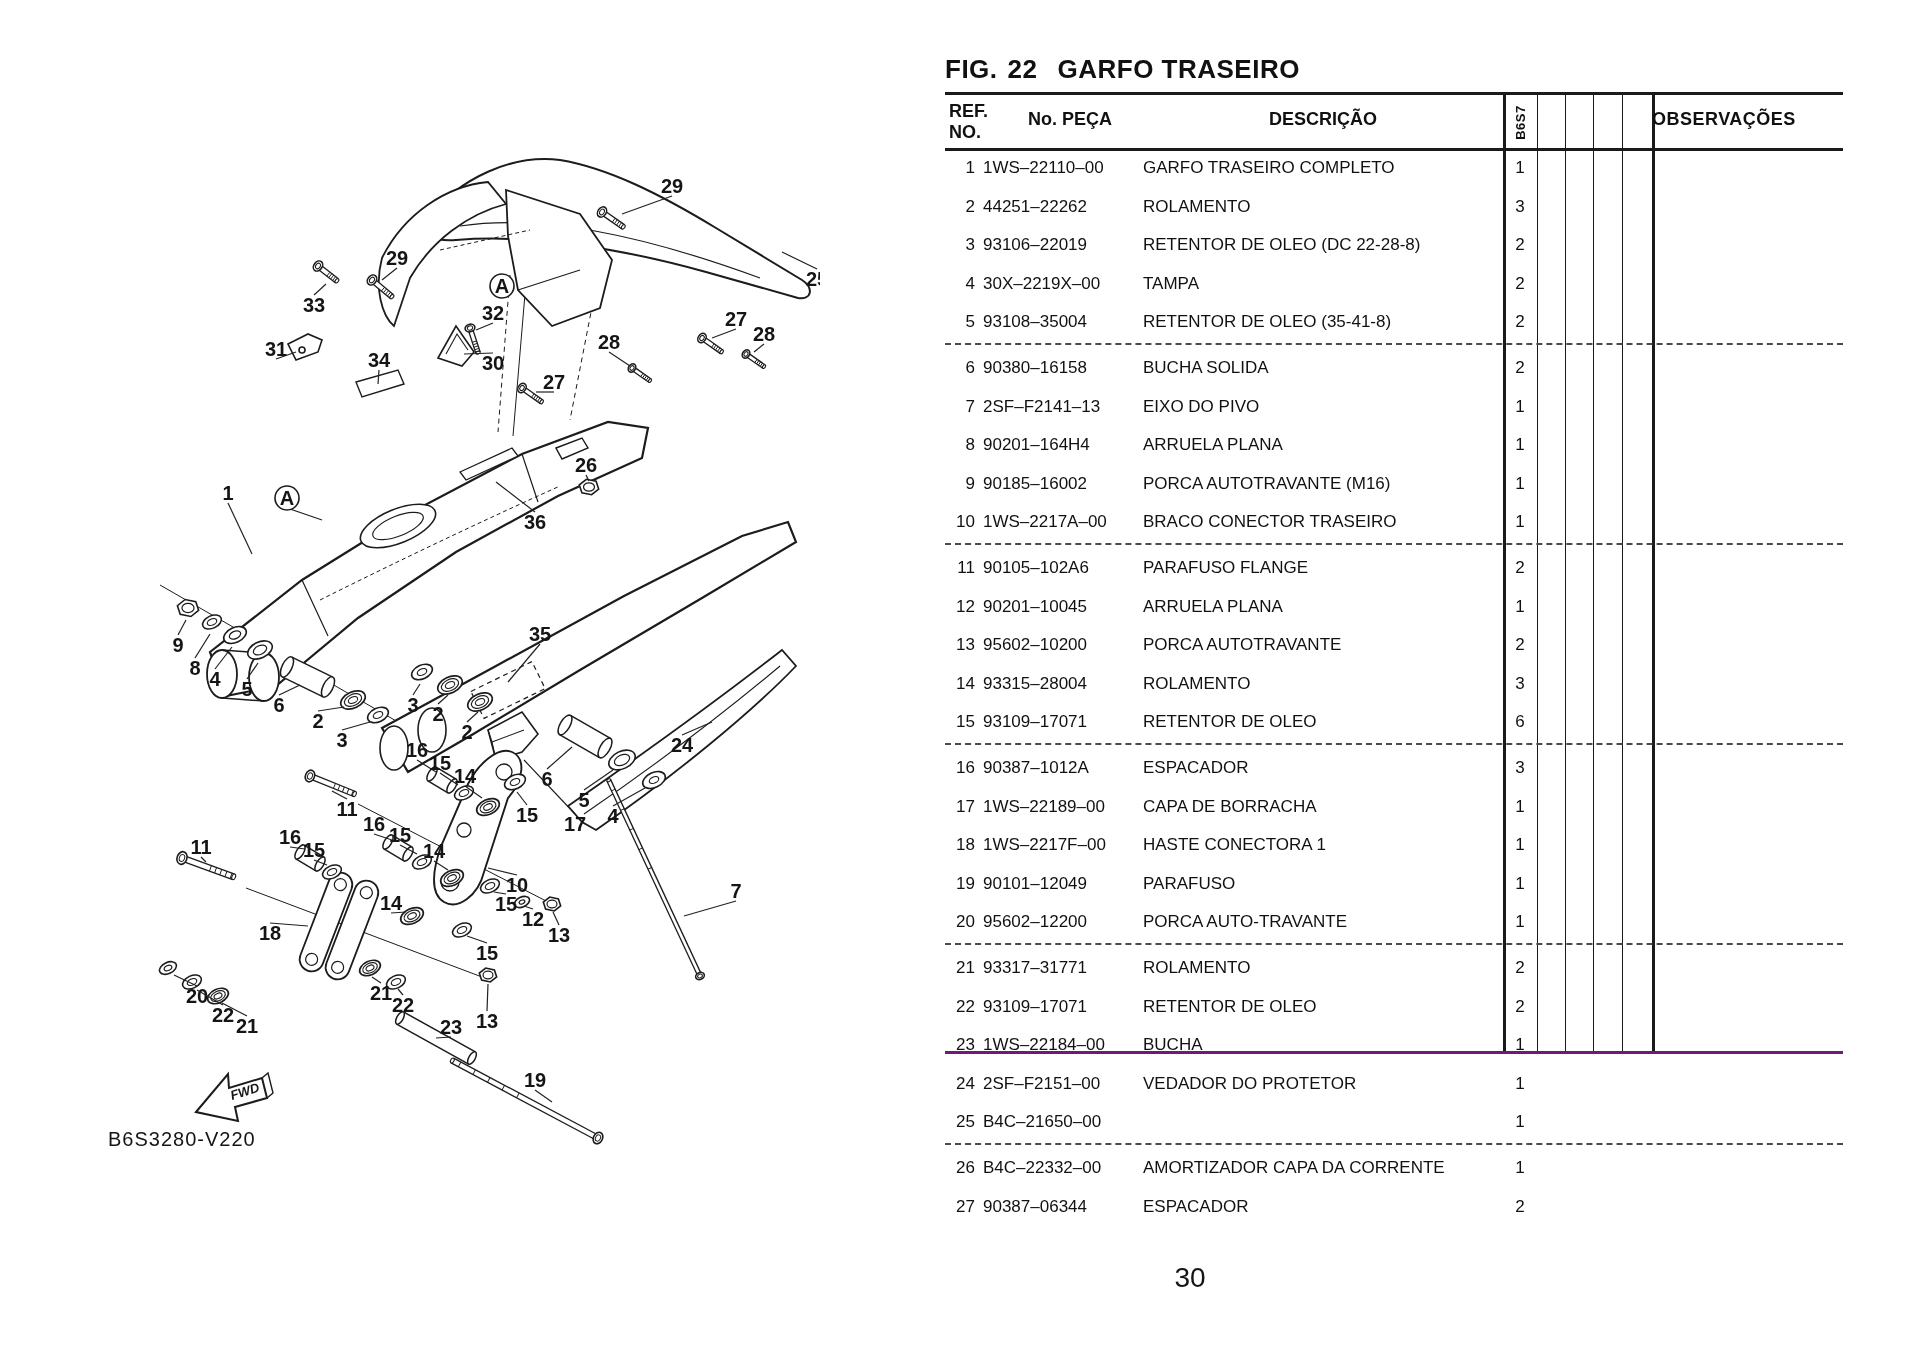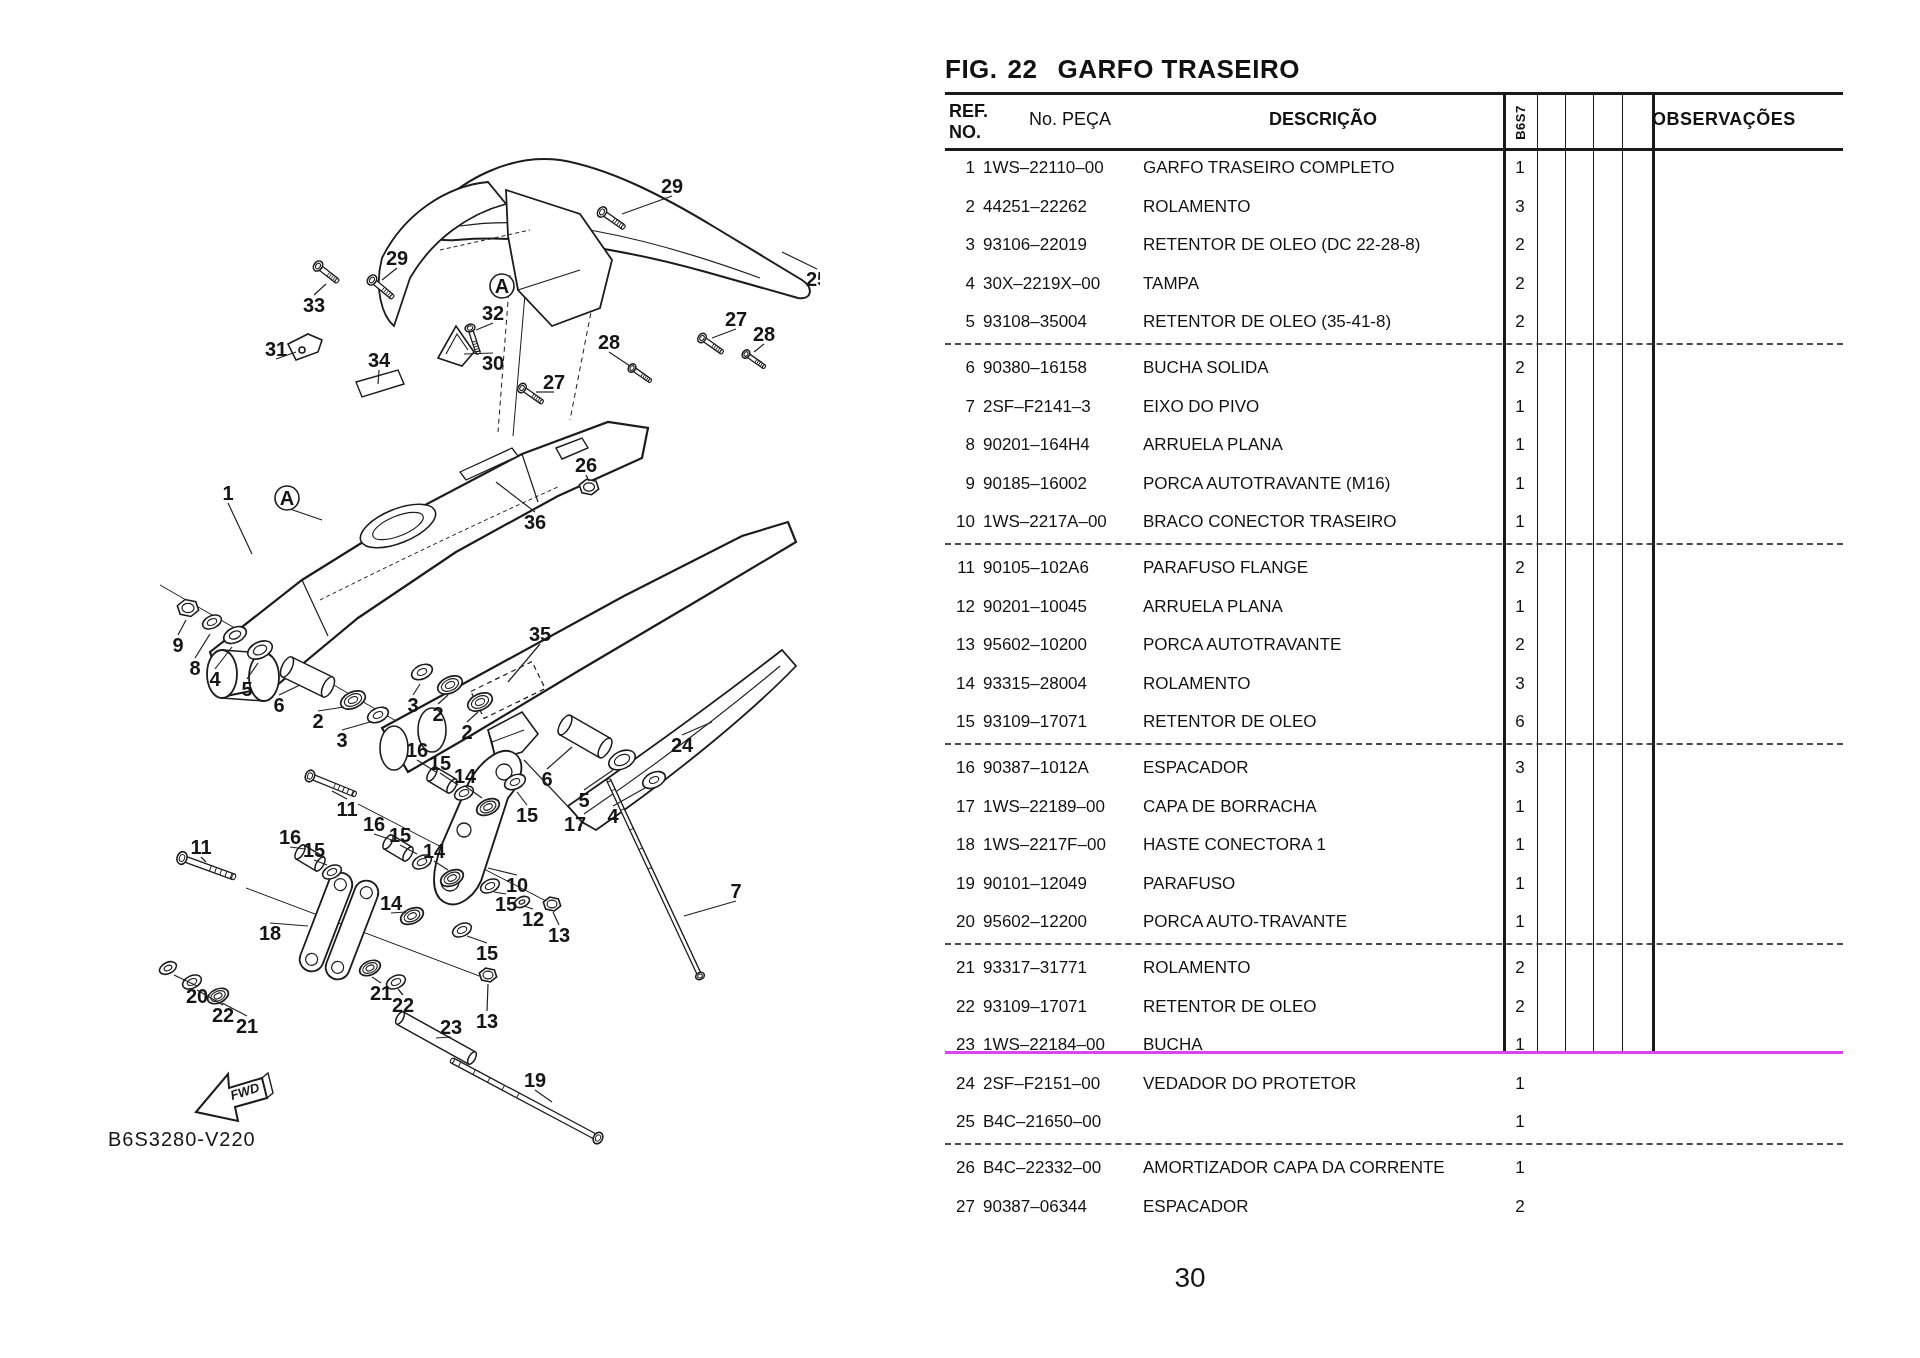--- a/index.html
+++ b/index.html
@@ -5,26 +5,26 @@
   html,body{margin:0;padding:0;background:#e8e8e8;}
   .page{position:relative;width:1920px;height:1358px;background:#ffffff;overflow:hidden;
         font-family:"Liberation Sans","DejaVu Sans",sans-serif;color:#111;}
   
   .fig-title{position:absolute;left:945px;top:54px;display:flex;align-items:baseline;
              font-weight:700;font-size:26px;letter-spacing:.5px;}
   .fig-title .num{margin-left:10px;}
   .fig-title .ttl{margin-left:20px;}
   
   .parts-table{position:absolute;left:945px;top:92px;width:898px;height:962px;
-               border-top:3px solid #1a1a1a;border-bottom:3px solid #d946ef;box-sizing:border-box;}
+               border-top:3px solid #1a1a1a;border-bottom:3px solid #701a75;box-sizing:border-box;}
   .hl{position:absolute;left:0;width:100%;height:0;border-top:3px solid #1a1a1a;}
   .vl{position:absolute;top:0;height:100%;background:#1a1a1a;}
   .dash-sep{position:absolute;left:0;width:100%;height:0;border-top:2px dashed #4a4a4a;}
   .h-ref{position:absolute;left:4px;top:6px;font-weight:700;font-size:18px;line-height:1.15;}
-  .h-part{position:absolute;left:40px;top:14px;width:170px;text-align:center;font-weight:400;font-size:18px;}
+  .h-part{position:absolute;left:40px;top:14px;width:170px;text-align:center;font-weight:700;font-size:18px;}
   .h-desc{position:absolute;left:198px;top:14px;width:360px;text-align:center;font-weight:700;font-size:18px;}
   .h-b6s7{position:absolute;left:552px;top:2px;width:46px;height:50px;display:flex;align-items:center;justify-content:center;}
   .h-b6s7 span{transform:rotate(-90deg);font-weight:700;font-size:13px;letter-spacing:.5px;}
   .h-obs{position:absolute;left:707px;top:14px;width:191px;font-weight:700;font-size:18px;letter-spacing:.5px;}
   .t-row{position:absolute;left:0;width:100%;height:39px;font-size:17px;}
   .t-row span{position:absolute;line-height:39px;white-space:nowrap;}
   .c-ref{left:0;width:30px;text-align:right;}
   .c-part{left:38px;}
   .c-desc{left:198px;}
   .c-qty{left:556px;width:38px;text-align:center;}
@@ -648,21 +648,21 @@
         </div>
         <div class="dash-sep" style="top: 248px;"></div>
         <div class="t-row" style="top: 253px;">
           <span class="c-ref">6</span>
           <span class="c-part">90380–16158</span>
           <span class="c-desc">BUCHA SOLIDA</span>
           <span class="c-qty">2</span>
         </div>
         <div class="t-row" style="top: 291.6px;">
           <span class="c-ref">7</span>
-          <span class="c-part">2SF–F2141–3</span>
+          <span class="c-part">2SF–F2141–13</span>
           <span class="c-desc">EIXO DO PIVO</span>
           <span class="c-qty">1</span>
         </div>
         <div class="t-row" style="top: 330.2px;">
           <span class="c-ref">8</span>
           <span class="c-part">90201–164H4</span>
           <span class="c-desc">ARRUELA PLANA</span>
           <span class="c-qty">1</span>
         </div>
         <div class="t-row" style="top: 368.8px;">

